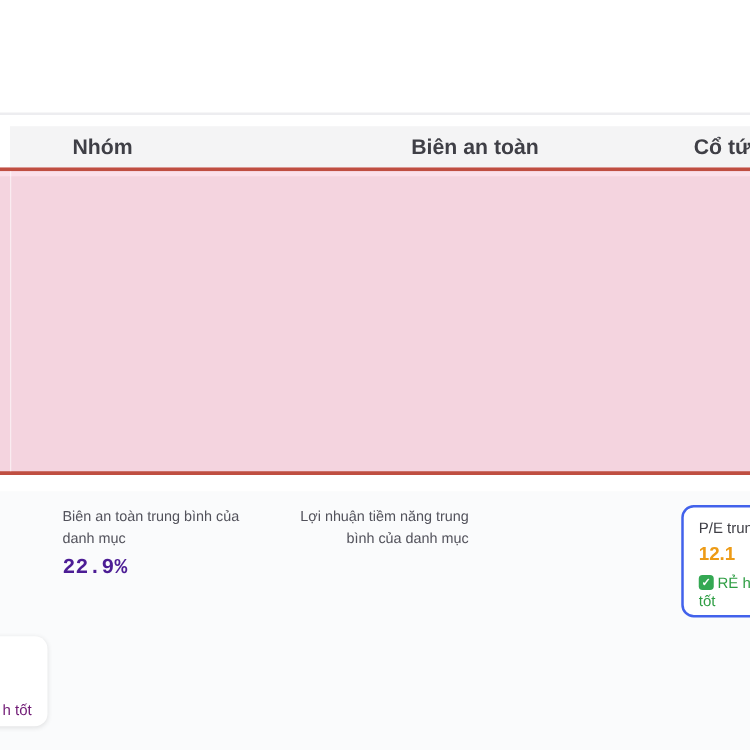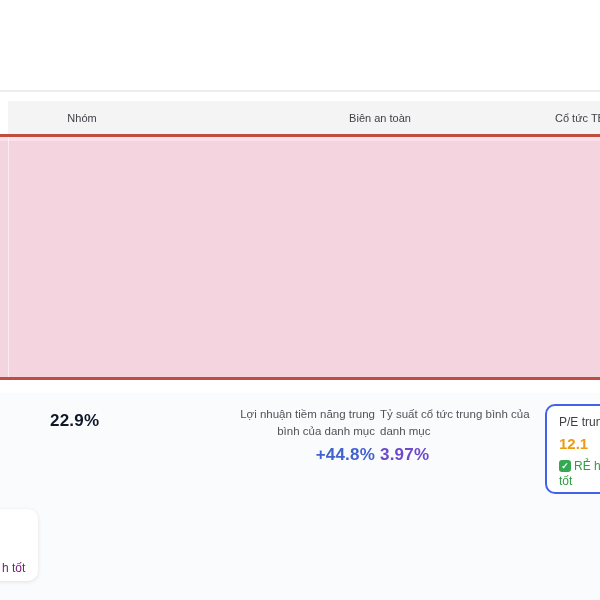--- a/index.html
+++ b/index.html
@@ -9,21 +9,21 @@
     -webkit-font-smoothing:antialiased;
   }
 
   
   .top-divider { position:absolute; top:90px; left:0; width:600px; height:2px; background:#ededf0; }
 
   
   .table-header { position:absolute; top:101px; left:8px; width:592px; height:33px; background:#f4f4f5; }
   .th-cell {
     position:absolute; top:0; height:33px; display:flex; align-items:center;
-    font-size:11px; font-weight:400; color:#3f3f46; white-space:nowrap; cursor:pointer;text-align:center;
+    font-size:17px; font-weight:700; color:#3f3f46; white-space:nowrap; cursor:pointer;text-align:center;
   }
   .th-c { transform:translateX(-50%); }
   .th-1 { left:74px; }   
   .th-2 { left:156px; }
   .th-3 { left:299px; }
   .th-4 { left:372px; }
   .th-5 { left:474px; }
   .th-6 { left:547px; transform:none; }
 
   
@@ -42,21 +42,21 @@
   
   .lower-white { position:absolute; top:380px; left:0; width:600px; height:14px; background:#ffffff; }
   .lower-gray  { position:absolute; top:393px; left:0; width:600px; height:207px; background:#fafbfc; }
 
   .stat { position:absolute; top:406px; }
   .stat-1 { left:50px;  width:168px; }
   .stat-2 { left:215px; width:160px;text-align:right; }
   .stat-3 { left:380px; width:150px; }
   .stat-label { font-size:11.5px; line-height:17px; color:#52525b; }
   .stat-value { margin-top:5px; font-size:17px; font-weight:700; letter-spacing:0.2px; }
-  .v-green  { color:#0f172a; }
+  .v-green  { color:#4c1d95;font-family:Liberation Mono, monospace; }
   .v-blue   { color:#4263cf; }
   .v-purple { color:#6e49cb; }
 
   
   .pe-card {
     position:absolute; left:545px; top:404px; width:110px; height:90px;
     background:#ffffff; border:2px solid #4262eb; border-radius:10px;
     box-sizing:border-box; padding:9px 0 0 12px;
   }
   .pe-label { font-size:12px; color:#3f3f46; white-space:nowrap; }
@@ -89,32 +89,28 @@
     <div class="th-cell th-c th-4">Biên an toàn</div>
     <div class="th-cell th-6">Cổ tức TB</div>
   </div>
 
   <div class="highlight-region"></div>
 
   <div class="lower-white"></div>
   <div class="lower-gray"></div>
 
   <div class="stat stat-1">
+    <div class="stat-label">Biên an toàn trung bình của danh mục</div>
     <div class="stat-value v-green">22.9%</div>
   </div>
 
   <div class="stat stat-2">
     <div class="stat-label">Lợi nhuận tiềm năng trung bình của danh mục</div>
-    <div class="stat-value v-blue">+44.8%</div>
   </div>
 
-  <div class="stat stat-3">
-    <div class="stat-label">Tỷ suất cổ tức trung bình của danh mục</div>
-    <div class="stat-value v-purple">3.97%</div>
-  </div>
 
   <div class="pe-card">
     <div class="pe-label">P/E trung</div>
     <div class="pe-value">12.1</div>
     <div class="pe-note">
       <span class="check-icon">✓</span>
       <span>RẺ hơ</span>
     </div>
     <div class="pe-note2">tốt</div>
   </div>

